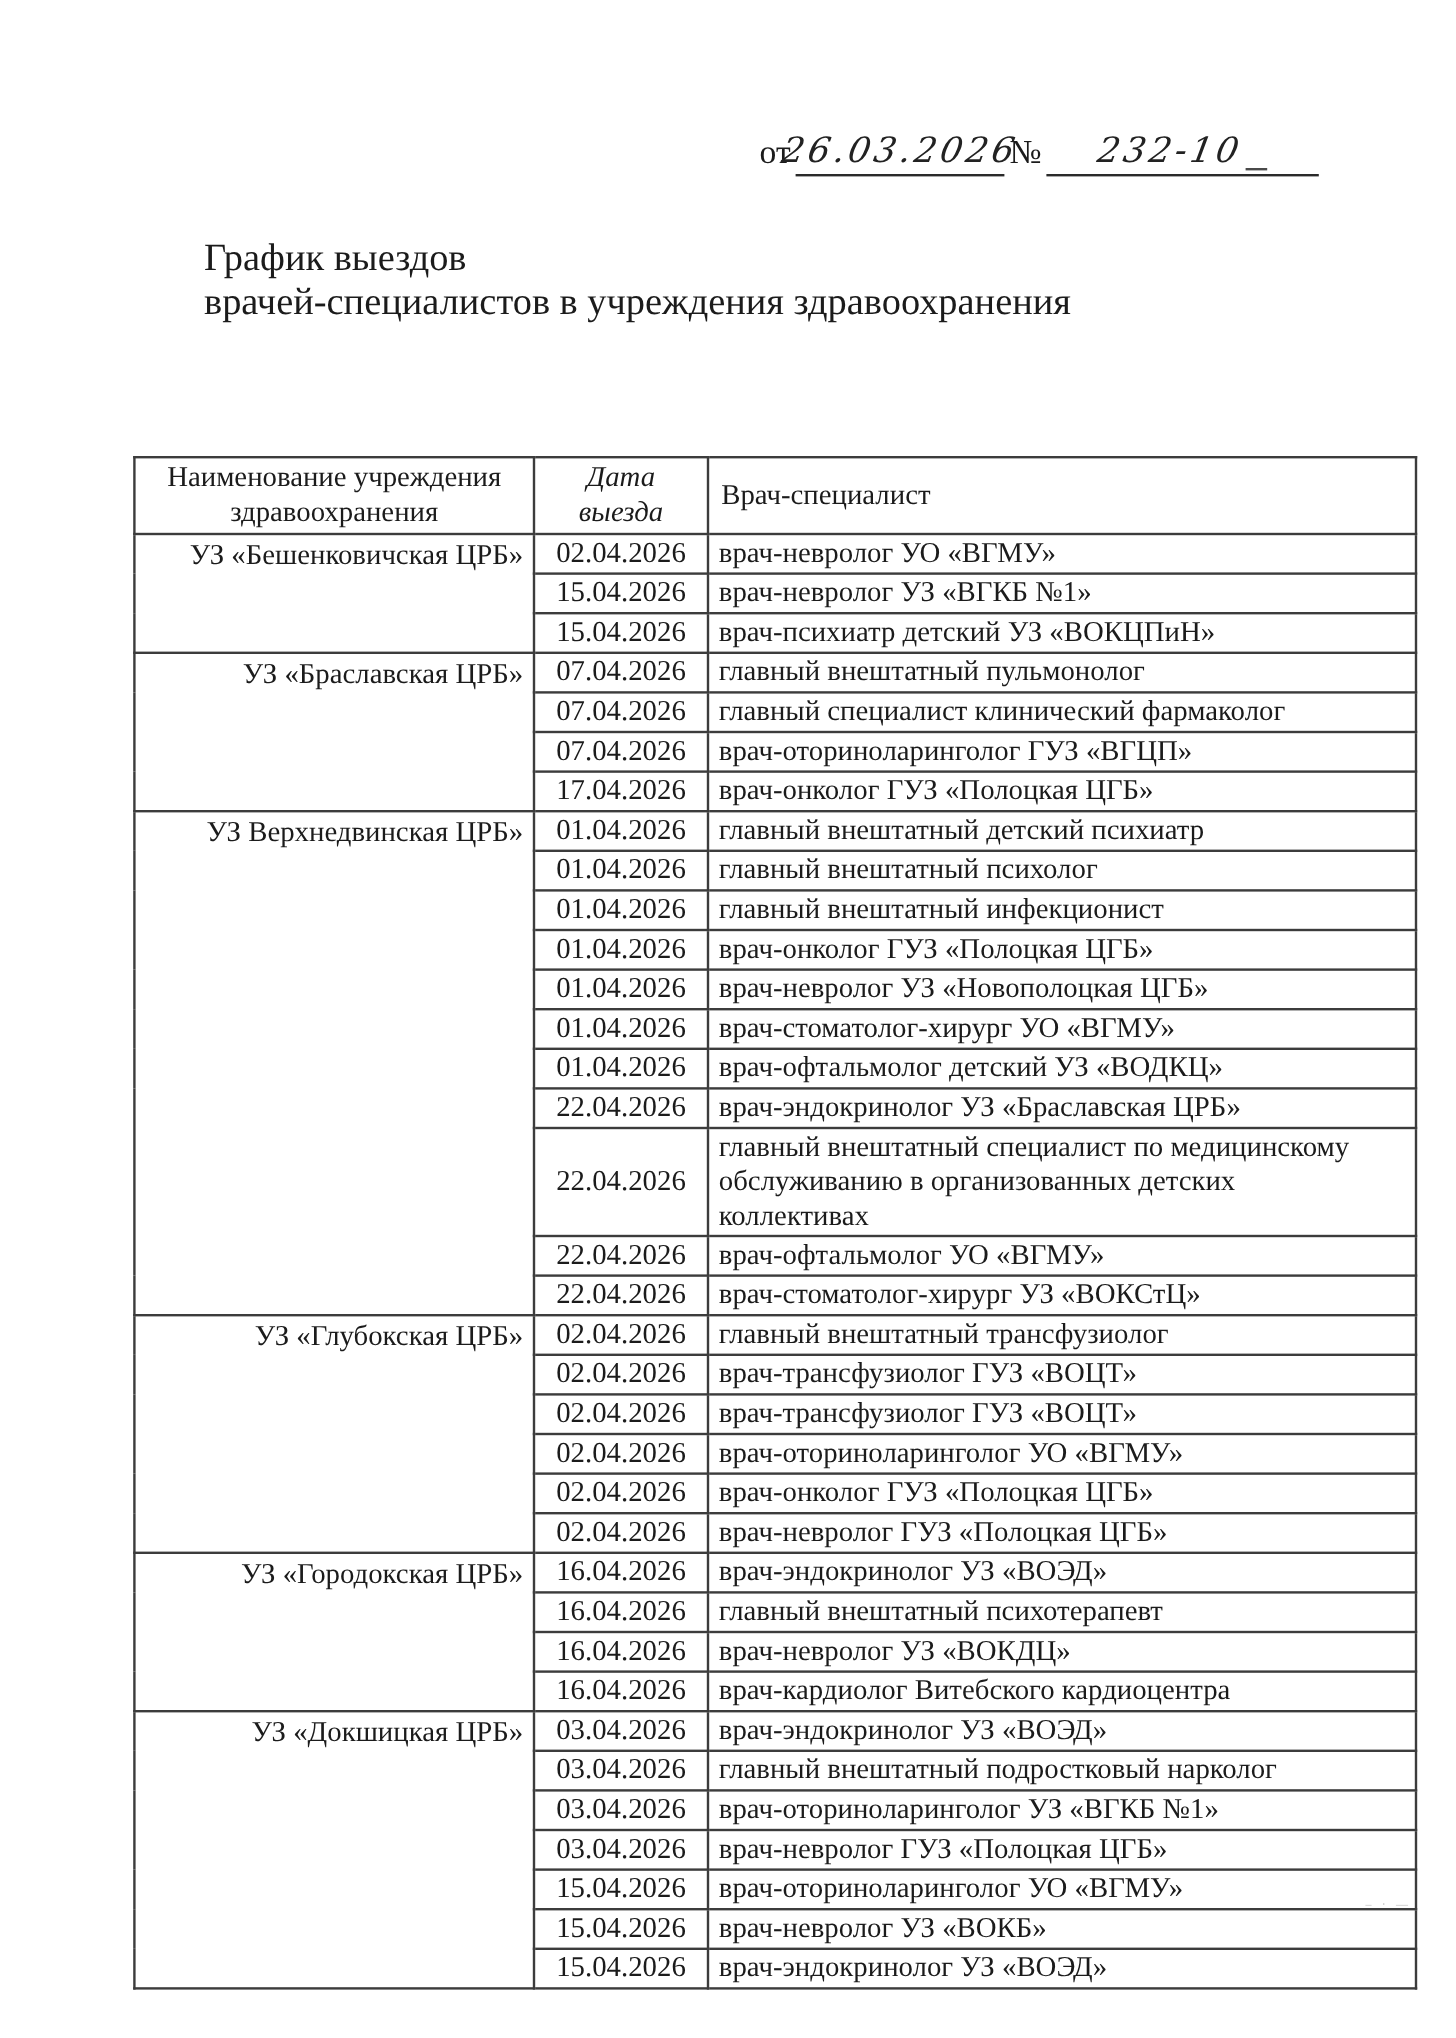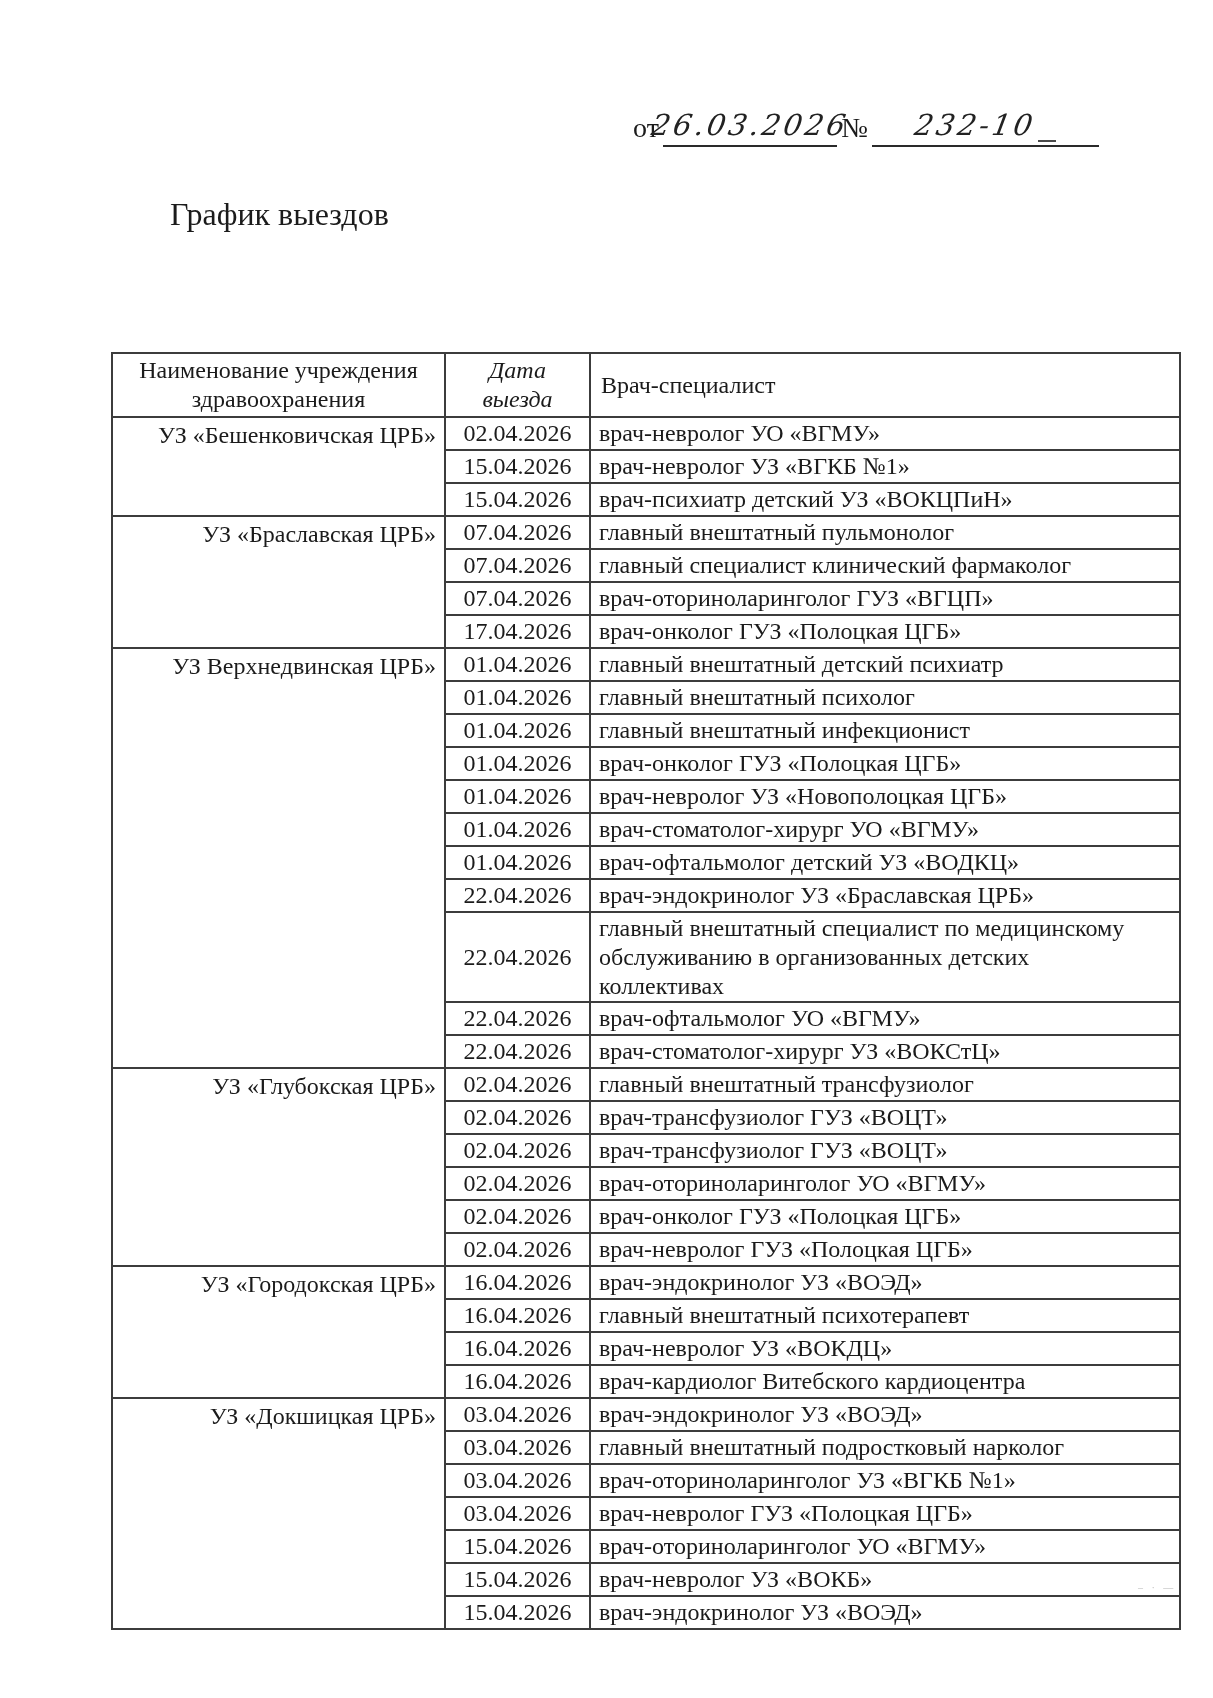--- a/index.html
+++ b/index.html
@@ -38,21 +38,21 @@
     display:inline-block;width:18px;border-bottom:2px solid #4a4a4a;
     margin-left:2px;transform:translateY(-3px);
   }
   
   .doc-title{
     position:absolute;left:170px;top:196px;width:800px;
     font-size:32px;line-height:1.16;
   }
   .doc-title div{white-space:nowrap;}
   
-  .tbl-wrap{position:absolute;left:92px;top:352px;padding-left:19px;}
+  .tbl-wrap{position:absolute;left:92px;top:380px;padding-left:19px;}
   table{
     border-collapse:collapse;table-layout:fixed;
     width:1068px;
   }
   col.c1{width:333px;} col.c2{width:145px;} col.c3{width:590px;}
   th,td{
     border:2px solid #3c3c3c;
     font-size:24px;
     font-weight:normal;
     color:#1b1b1b;
@@ -86,20 +86,21 @@
     <span>№</span>
     <span class="underline-slot slot-number">
         <span class="hand">232-10</span>
         <span class="flourish"></span>
       </span>
   </div>
 </div>
 
 <div class="doc-title">
   <div>График выездов</div>
+  <div>врачей-специалистов в учреждения здравоохранения</div>
 </div>
 
 <div class="tbl-wrap">
   <table>
     <colgroup>
         <col class="c1">
         <col class="c2">
         <col class="c3">
       </colgroup>
     <thead>

